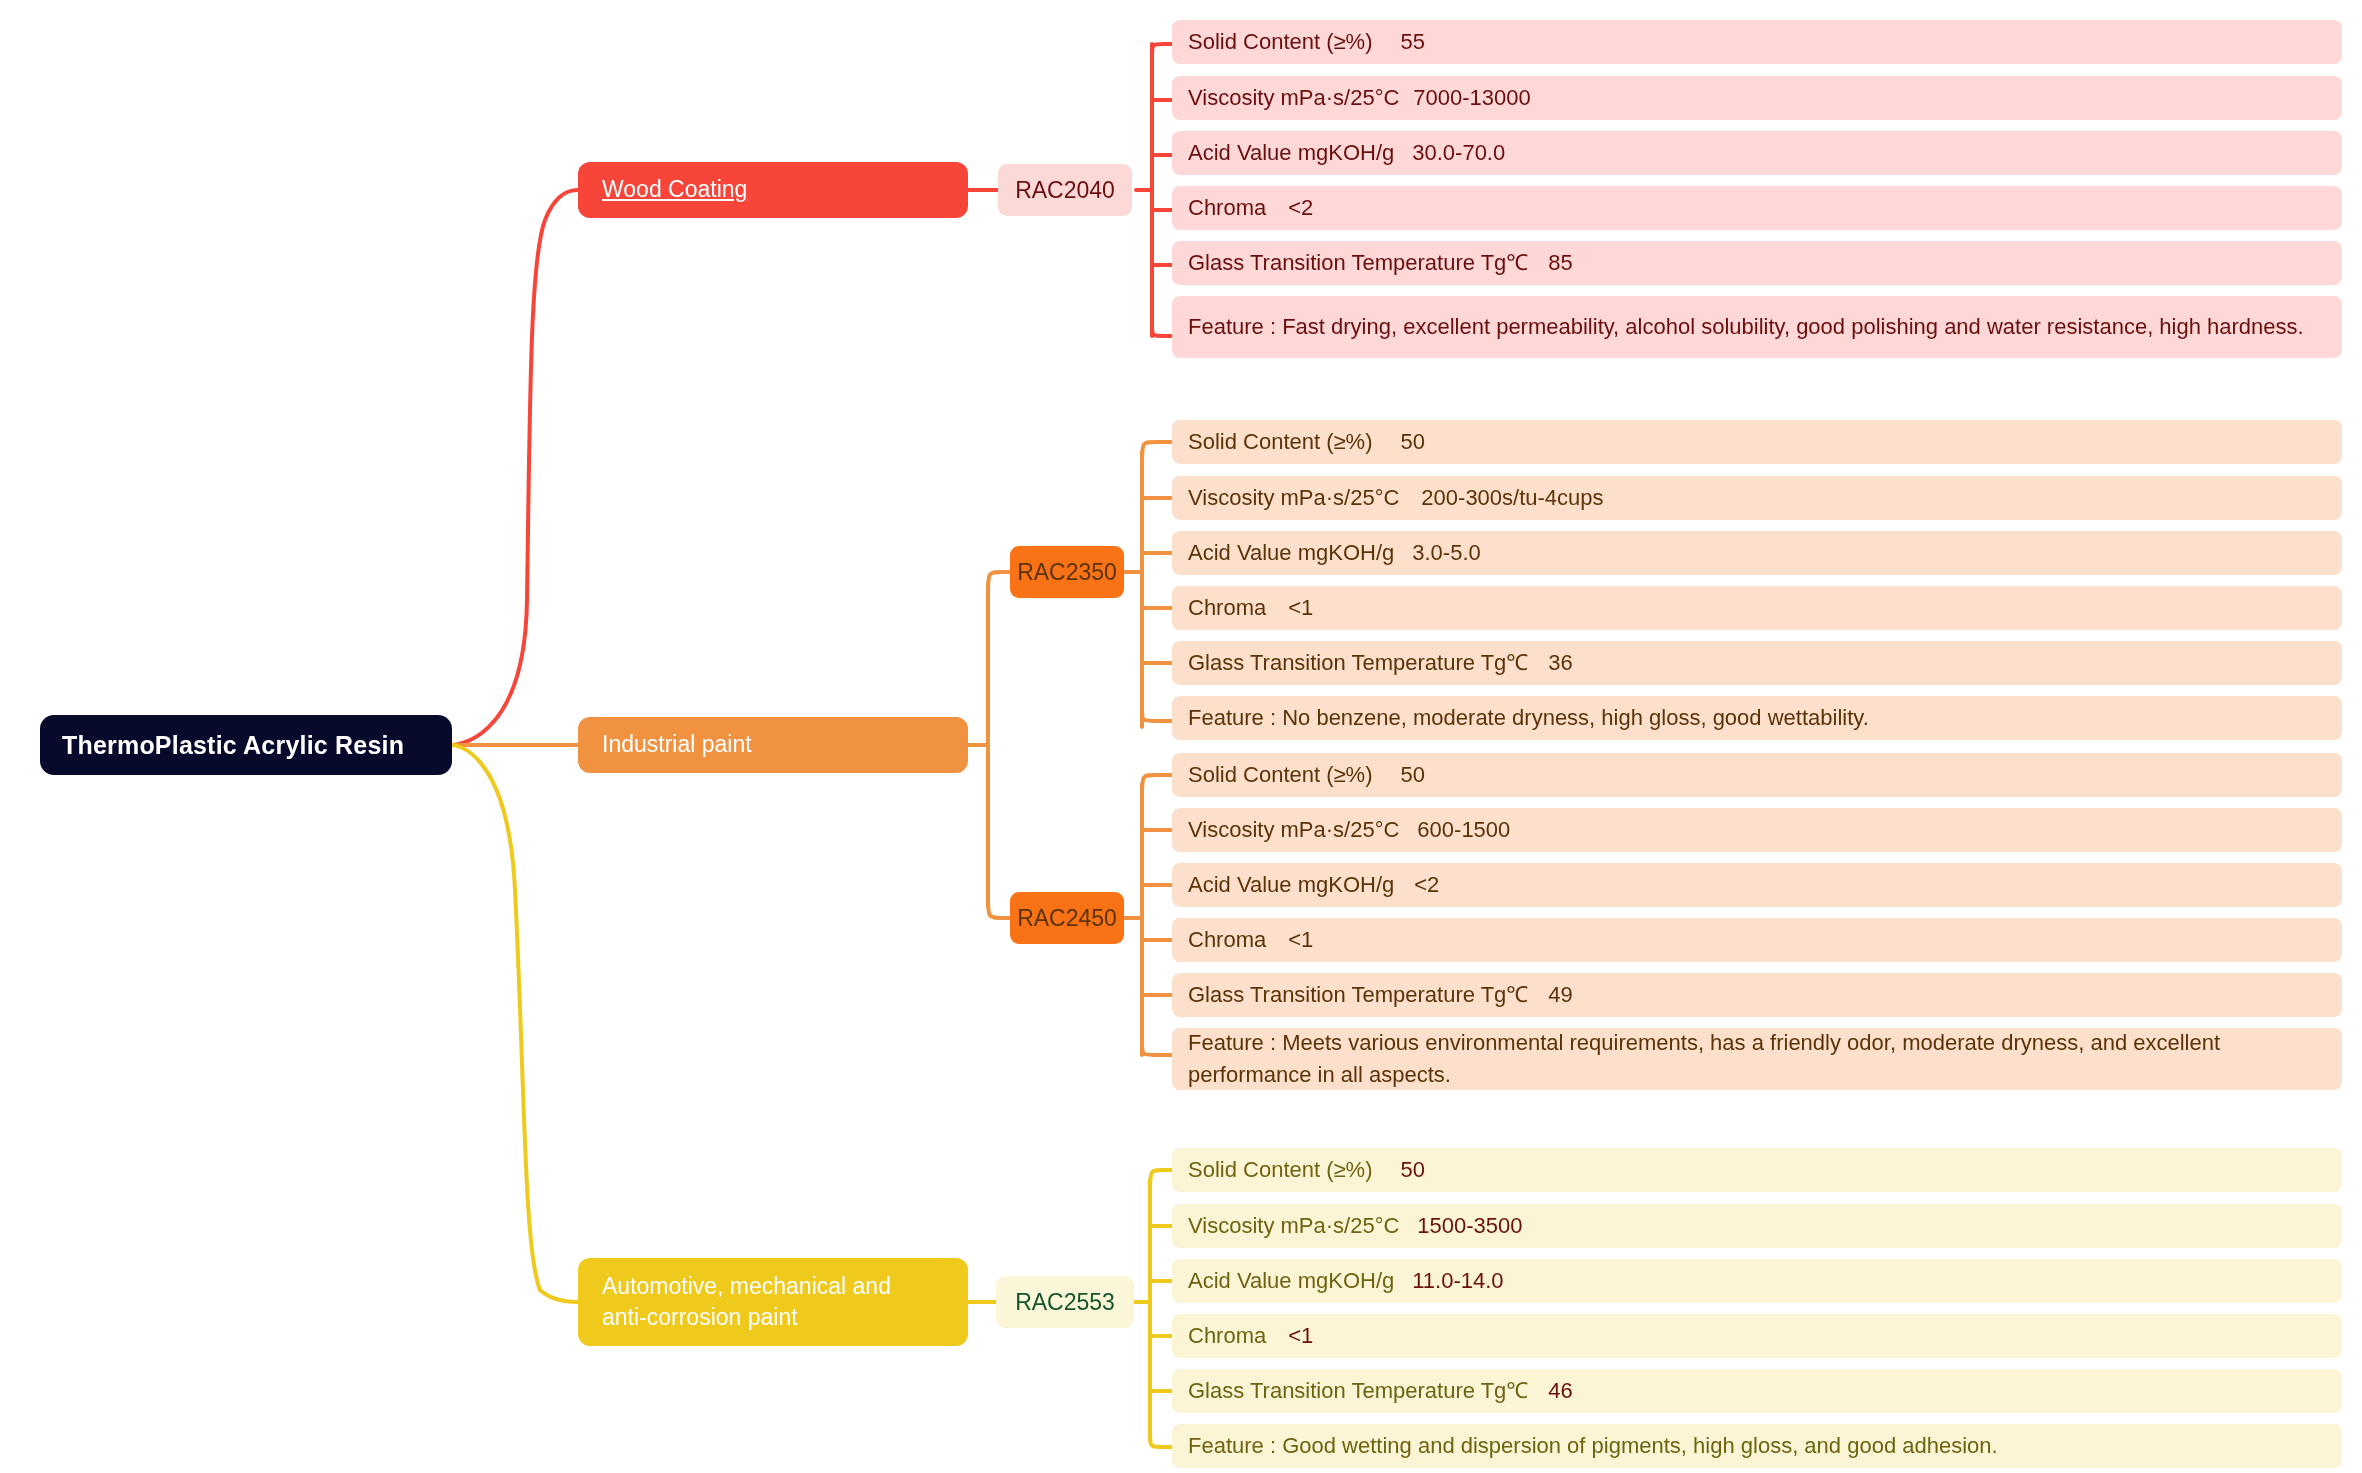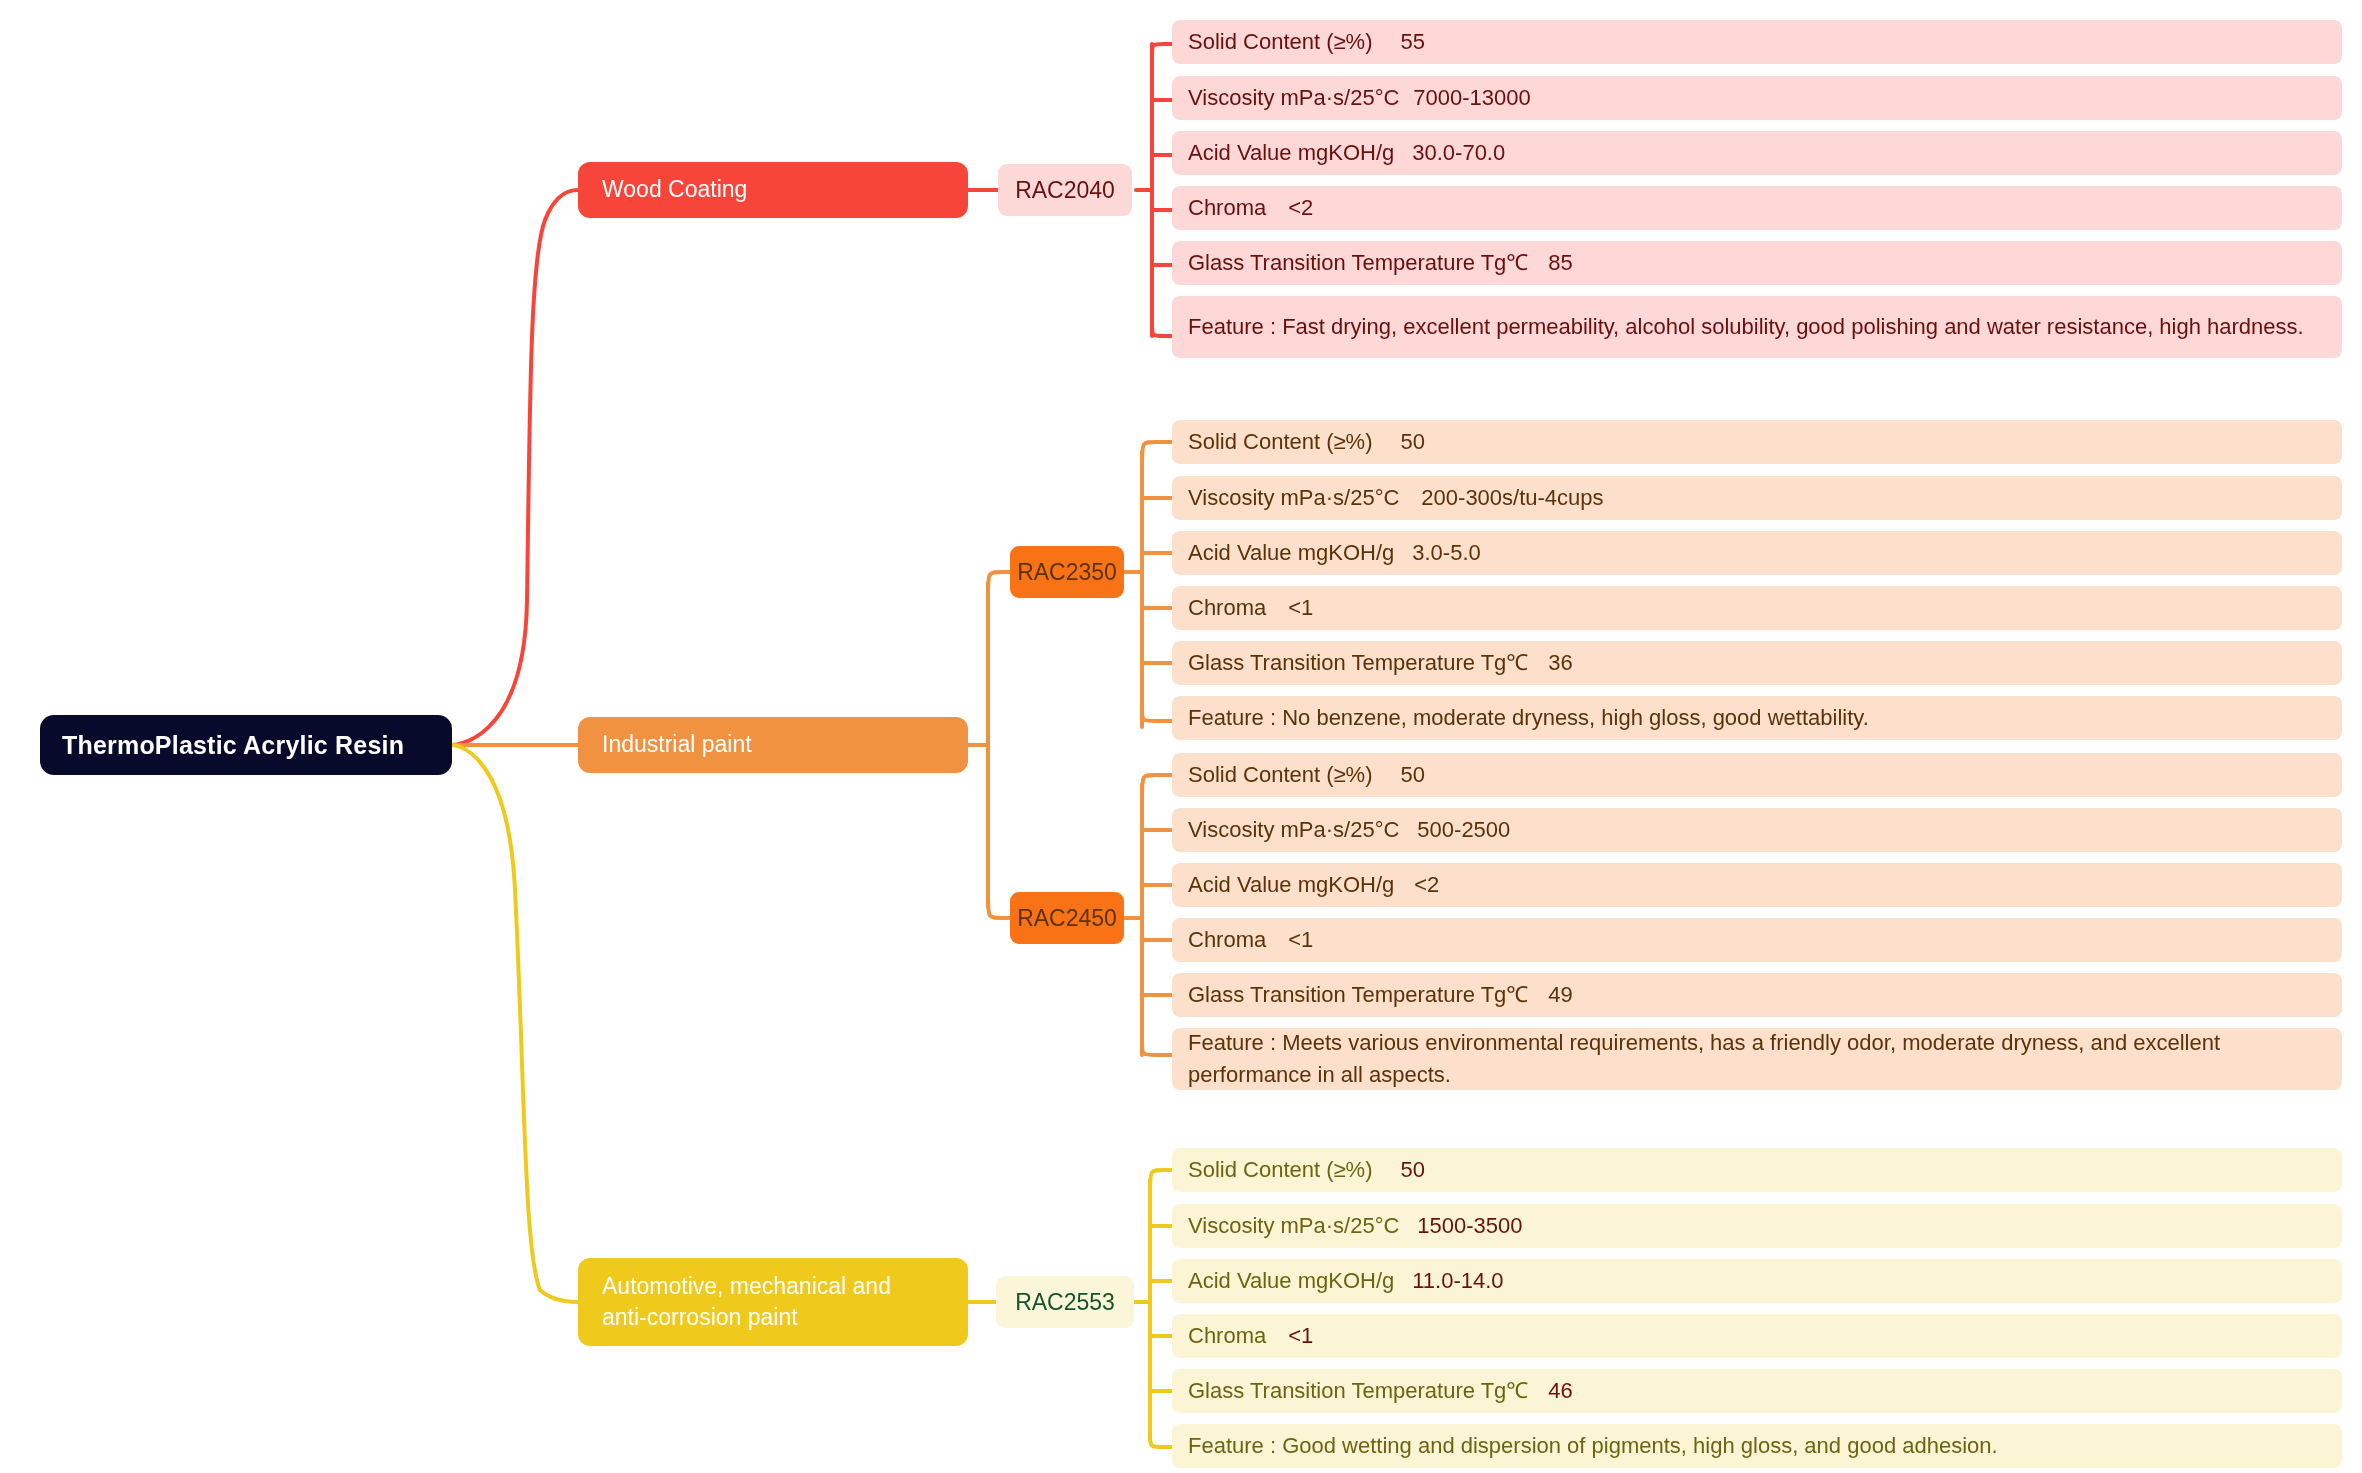--- a/index.html
+++ b/index.html
@@ -40,21 +40,21 @@
     letter-spacing: .2px;
   }
   
   .cat {
     color: #ffffff;
     font-size: 23px;
     border-radius: 12px;
     padding: 0 24px;
     line-height: 1.35;
   }
-  .cat.red    { background: #F8453A; }
+  .cat.red    { background: #F8453A; text-decoration: underline; }
   .cat.orange { background: #F0923F; }
   .cat.yellow { background: #EFC91C; }
 
   
   .code {
     font-size: 23px;
     border-radius: 9px;
     padding: 0 14px;
     justify-content: center;
   }
@@ -209,21 +209,21 @@
   <div class="node code orange" style="left:1010px; top:892px; width:114px; height:52px;">
     <span>RAC2450</span>
   </div>
 
   <div class="node leaf orange" style="left:1172px; top:753px; width:1170px; height:44px;">
     <span class="lab">Solid Content (≥%)</span>
     <span class="val" style="margin-left:28px;">50</span>
   </div>
   <div class="node leaf orange" style="left:1172px; top:808px; width:1170px; height:44px;">
     <span class="lab">Viscosity mPa·s/25°C</span>
-    <span class="val" style="margin-left:18px;">500-2500</span>
+    <span class="val" style="margin-left:18px;">600-1500</span>
   </div>
   <div class="node leaf orange" style="left:1172px; top:863px; width:1170px; height:44px;">
     <span class="lab">Acid Value mgKOH/g</span>
     <span class="val" style="margin-left:20px;">&lt;2</span>
   </div>
   <div class="node leaf orange" style="left:1172px; top:918px; width:1170px; height:44px;">
     <span class="lab">Chroma</span>
     <span class="val" style="margin-left:22px;">&lt;1</span>
   </div>
   <div class="node leaf orange" style="left:1172px; top:973px; width:1170px; height:44px;">

